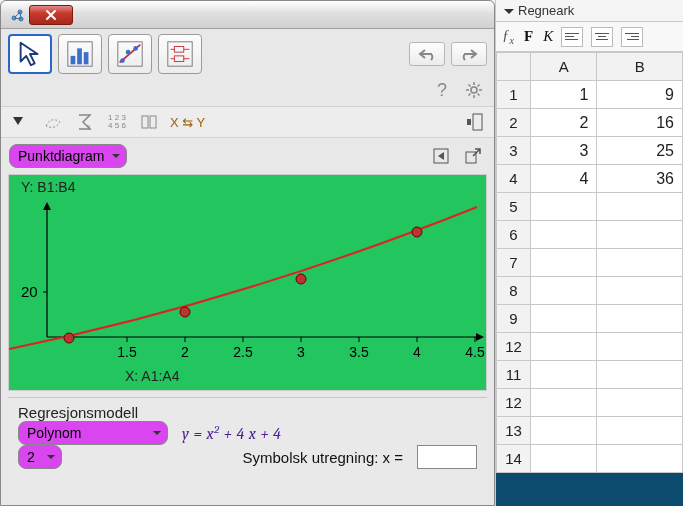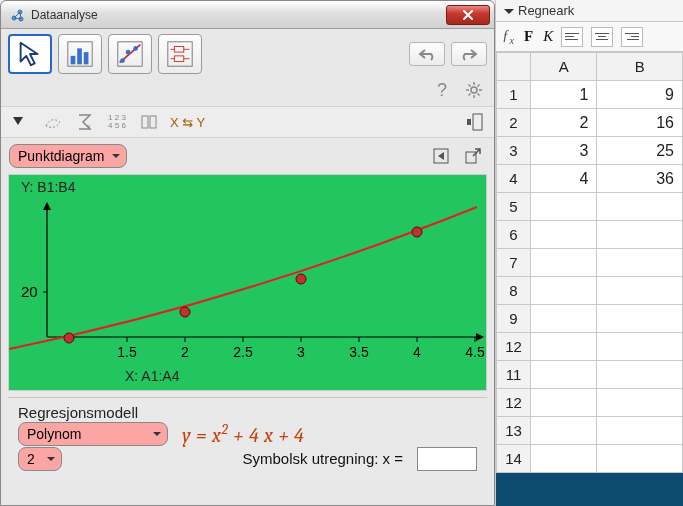--- a/index.html
+++ b/index.html
@@ -89,21 +89,21 @@
     display:flex;align-items:center;justify-content:center;
     color:#777;
   }
   .tgl svg{width:20px;height:20px;}
   .xylabel { font-size:13px; color:#a16207; padding-left:2px;}
   .row3 {
     display:flex;align-items:center;gap:6px;
     padding: 6px 8px;
   }
   .dropdown {
-    background:#fca5a5;border:1px solid #888;border-radius:8px;
+    background:#d946ef;border:1px solid #888;border-radius:8px;
     padding:3px 22px 3px 8px;
     height:24px;
     display:flex;align-items:center;
     position:relative;
     font-size:14px;
   }
   .dropdown::after{
     content:"";position:absolute;right:6px;top:50%;margin-top:-2px;
     border:4px solid transparent;border-top-color:#333;
   }
@@ -130,22 +130,22 @@
     border-top:1px solid #c7c7c7;
     padding:6px 10px;
     display:flex;flex-direction:column;
     margin:6px 7px 0 7px;
   }
   .reg-title{font-size:15px;color:#222;}
   .reg-row{display:flex;align-items:center;gap:14px;}
   .reg-formula{
     font-family:'Cambria','Georgia',serif;
     font-style:italic;
-    color:#c2410c;
-    font-size:20px;
+    color:#4c1d95;
+    font-size:16px;
     letter-spacing:0.5px;
   }
   .reg-formula sup{font-size:0.7em;vertical-align:super;font-style:italic;}
   .symb-label{font-size:15px;color:#111;}
   .symb-input{
     width:60px;height:24px;border:1px solid #888;background:#fff;padding:2px 4px;
   }
   
   .sheet-pane{
     flex:1;
@@ -216,21 +216,20 @@
 
   <div class="titlebar">
     <span class="app-icon">
       <svg viewBox="0 0 16 16">
           <circle cx="5" cy="11" r="2" fill="#6aa0da" stroke="#3a6ea8"></circle>
           <circle cx="11" cy="5" r="2" fill="#6aa0da" stroke="#3a6ea8"></circle>
           <circle cx="12" cy="12" r="2" fill="#6aa0da" stroke="#3a6ea8"></circle>
           <path d="M5 11 L11 5 L12 12 Z" fill="none" stroke="#3a6ea8"></path>
         </svg>
     </span>
-    <span class="title">Dataanalyse</span>
     <div class="close-btn">
       <svg width="12" height="12" viewBox="0 0 12 12">
           <path d="M2 2 L10 10 M10 2 L2 10" stroke="#fff" stroke-width="2" stroke-linecap="round"></path>
         </svg>
     </div>
   </div>
 
   <div class="toolbar">
     <div class="tbtn active">
       <svg viewBox="0 0 32 32">

